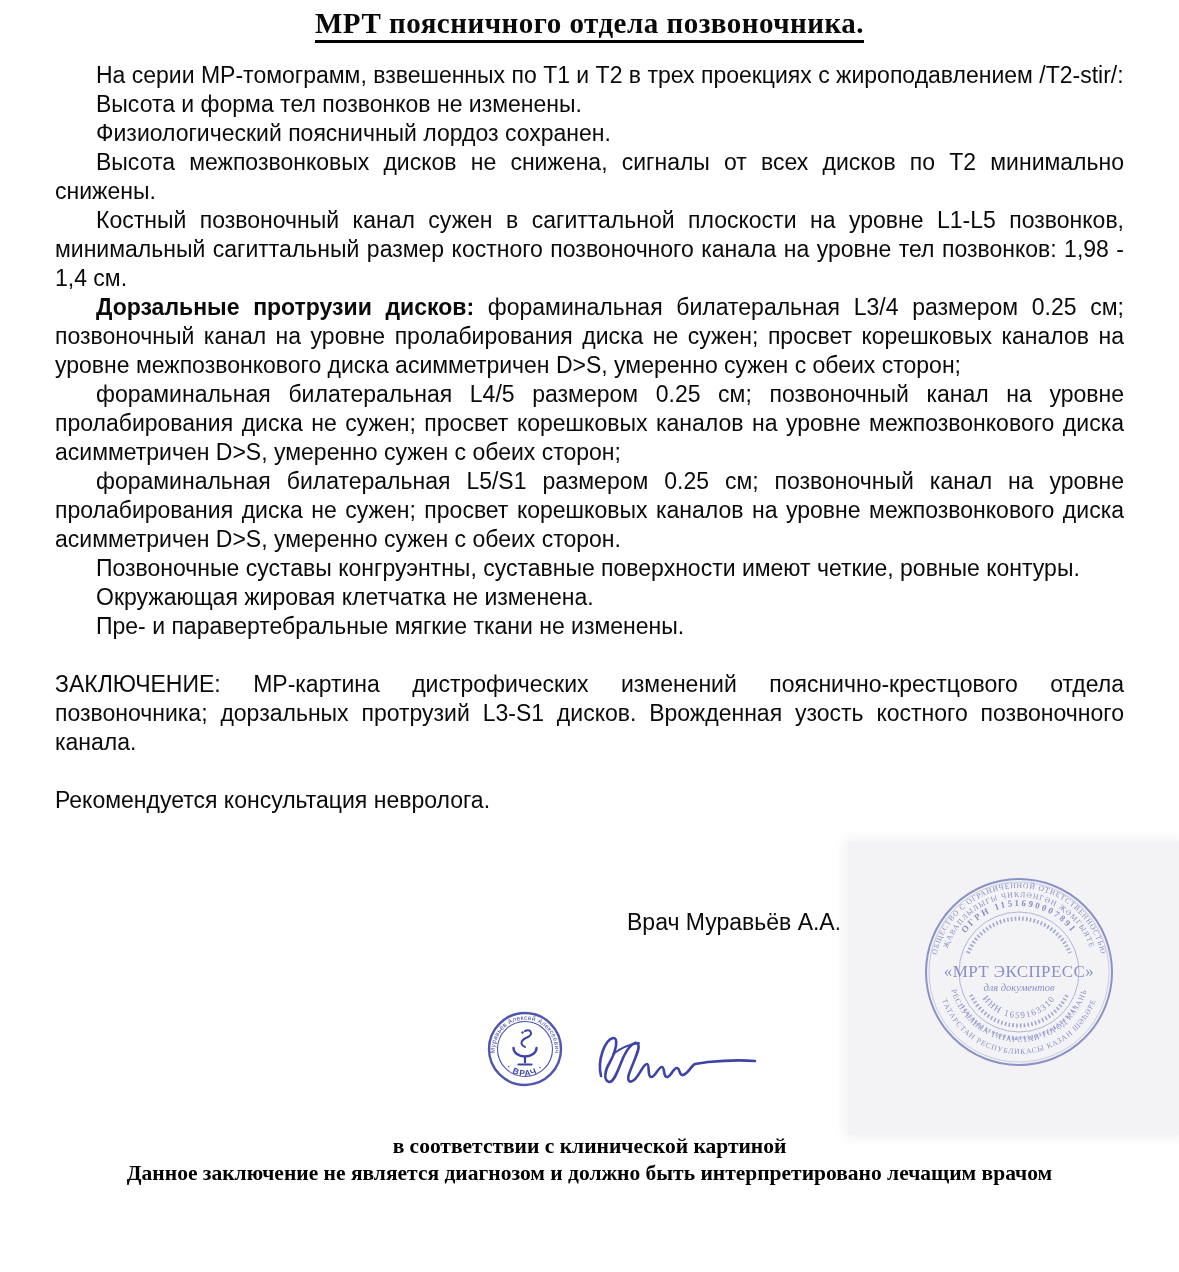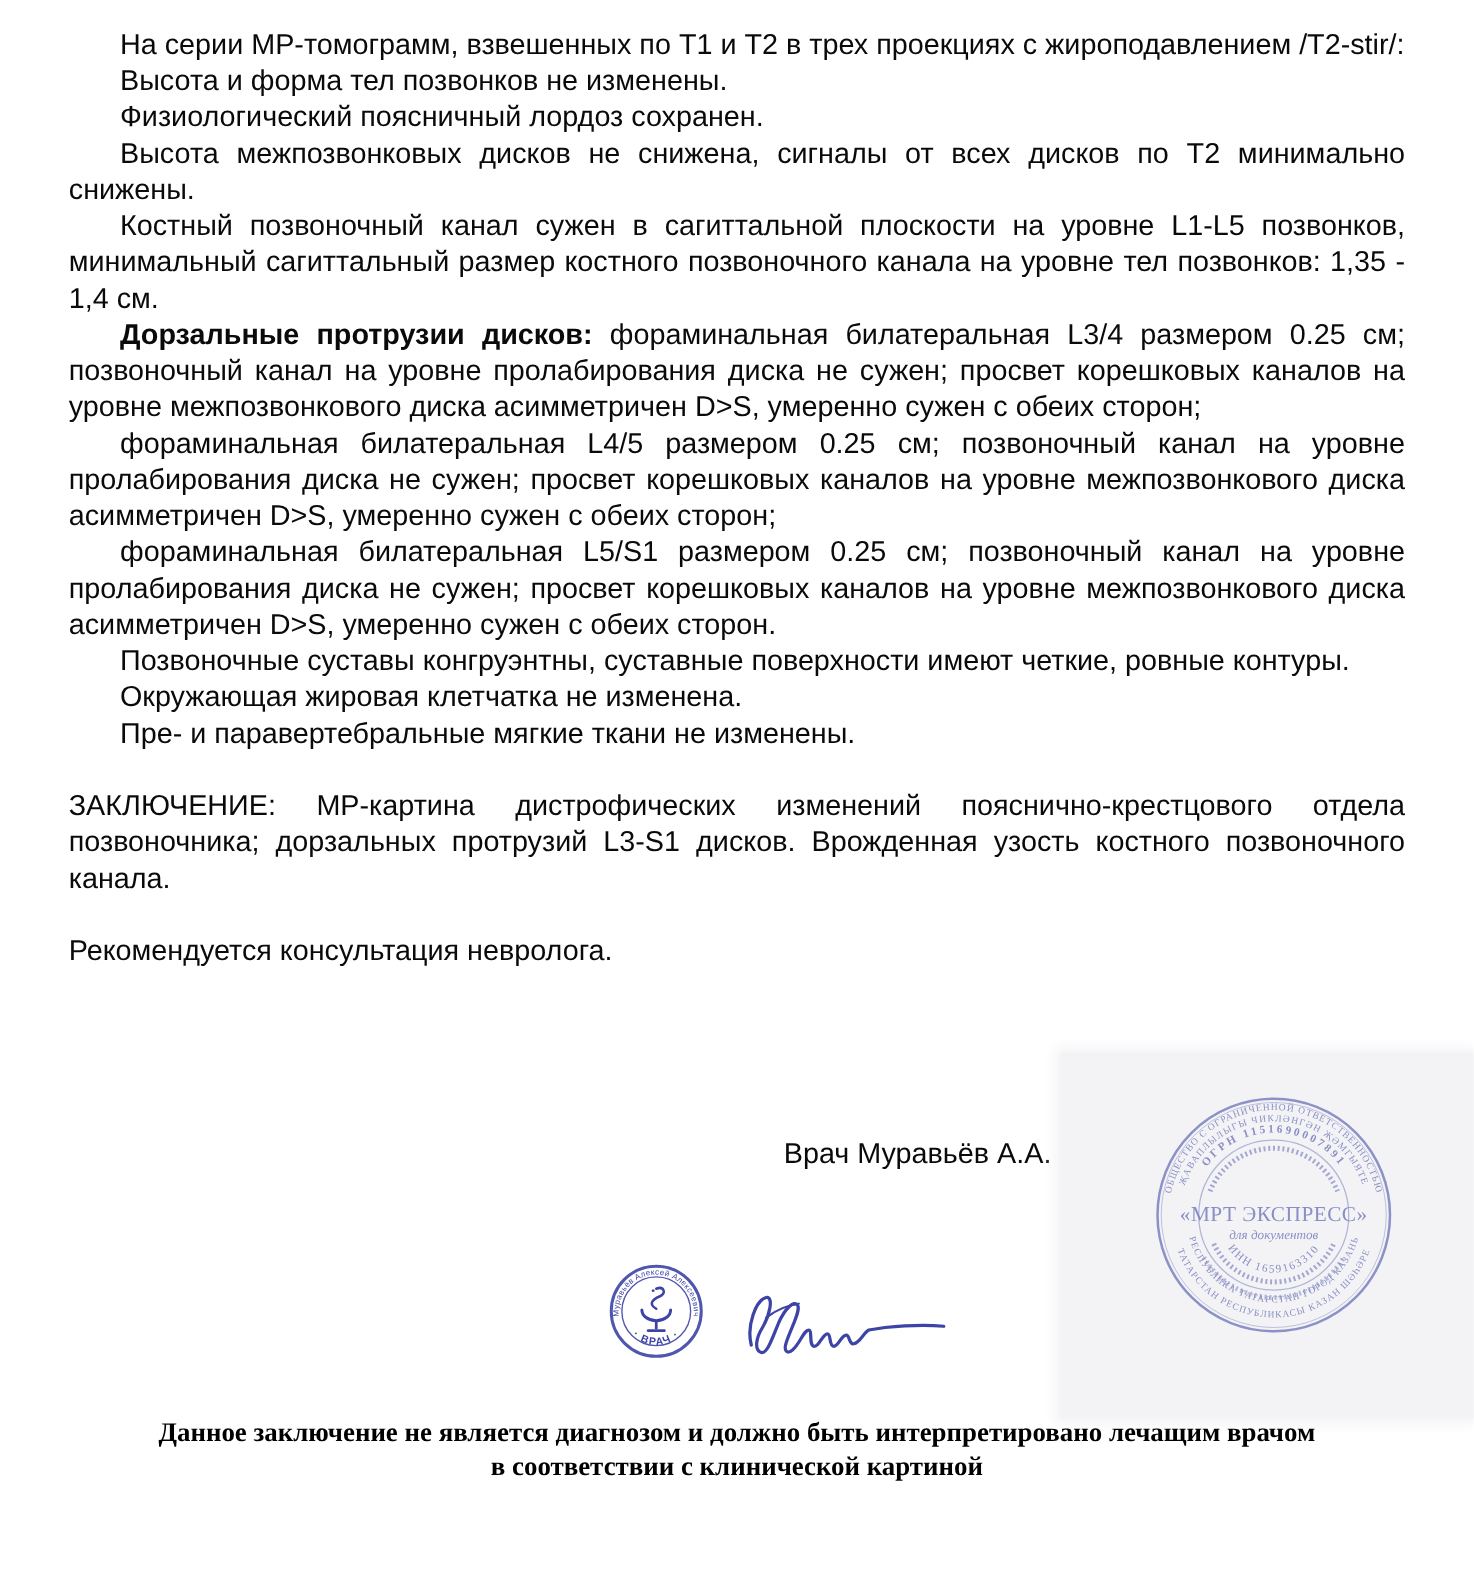--- a/index.html
+++ b/index.html
@@ -71,27 +71,30 @@
     font-size:21.5px;
     line-height:27px;
     color:#000;
   }
 </style>
 </head>
 <body>
 
 <div class="page">
 
+  <div class="doc-title">
+    <span class="u">МРТ поясничного отдела позвоночника.</span>
+  </div>
 
   <div class="content">
     <p class="indent">На серии МР-томограмм, взвешенных по Т1 и Т2 в трех проекциях с жироподавлением /Т2-stir/:</p>
     <p class="indent">Высота и форма тел позвонков не изменены.</p>
     <p class="indent">Физиологический поясничный лордоз сохранен.</p>
     <p class="indent">Высота межпозвонковых дисков не снижена, сигналы от всех дисков по Т2 минимально снижены.</p>
-    <p class="indent">Костный позвоночный канал сужен в сагиттальной плоскости на уровне L1-L5 позвонков, минимальный сагиттальный размер костного позвоночного канала на уровне тел позвонков: 1,35 - 1,4 см.</p>
+    <p class="indent">Костный позвоночный канал сужен в сагиттальной плоскости на уровне L1-L5 позвонков, минимальный сагиттальный размер костного позвоночного канала на уровне тел позвонков: 1,98 - 1,4 см.</p>
     <p class="indent"><b>Дорзальные протрузии дисков:</b><span> фораминальная  билатеральная L3/4 размером 0.25 см; позвоночный канал на уровне пролабирования диска не сужен; просвет корешковых каналов на уровне межпозвонкового диска асимметричен D&gt;S, умеренно сужен с обеих сторон;</span></p>
     <p class="indent">фораминальная  билатеральная L4/5 размером 0.25 см; позвоночный канал на уровне пролабирования диска не сужен; просвет корешковых каналов на уровне межпозвонкового диска асимметричен D&gt;S, умеренно сужен с обеих сторон;</p>
     <p class="indent">фораминальная  билатеральная L5/S1 размером 0.25 см; позвоночный канал на уровне пролабирования диска не сужен; просвет корешковых каналов на уровне межпозвонкового диска асимметричен D&gt;S, умеренно сужен с обеих сторон.</p>
     <p class="indent">Позвоночные суставы конгруэнтны, суставные поверхности имеют четкие, ровные контуры.</p>
     <p class="indent">Окружающая жировая клетчатка не изменена.</p>
     <p class="indent">Пре- и паравертебральные мягкие ткани не изменены.</p>
     <p class="gap-top">ЗАКЛЮЧЕНИЕ: МР-картина дистрофических изменений пояснично-крестцового отдела позвоночника; дорзальных протрузий L3-S1 дисков. Врожденная узость костного позвоночного канала.</p>
     <p class="gap-top">Рекомендуется консультация невролога.</p>
   </div>
 
@@ -153,17 +156,17 @@
   </svg>
 
   <svg class="signature" viewBox="0 0 190 80">
     <g stroke="#3d44a6" fill="none" stroke-width="2.6" stroke-linecap="round" stroke-linejoin="round">
       <path d="M 18,58 C 14,42 22,22 30,20 C 36,19 33,34 27,44 C 22,52 20,62 26,64 C 31,65 35,52 40,40 C 45,29 52,22 55,26 C 58,30 50,44 46,56 C 44,62 46,66 51,62 C 57,57 60,46 64,46 C 67,46 64,58 68,59 C 72,60 75,49 79,49 C 82,49 80,59 84,59 C 88,59 90,50 94,50 C 97,50 96,58 100,57 C 105,56 108,48 112,46 L 125,44 C 145,42 160,42 172,43"></path>
       <path d="M 30,36 C 38,30 48,26 56,25" stroke-width="1.8"></path>
     </g>
   </svg>
 
   <div class="footer">
+    <div>в соответствии с клинической картиной</div>
     <div>Данное заключение не является диагнозом и должно быть интерпретировано лечащим врачом</div>
-    <div>в соответствии с клинической картиной</div>
   </div>
 
 </div>
 
 </body></html>

